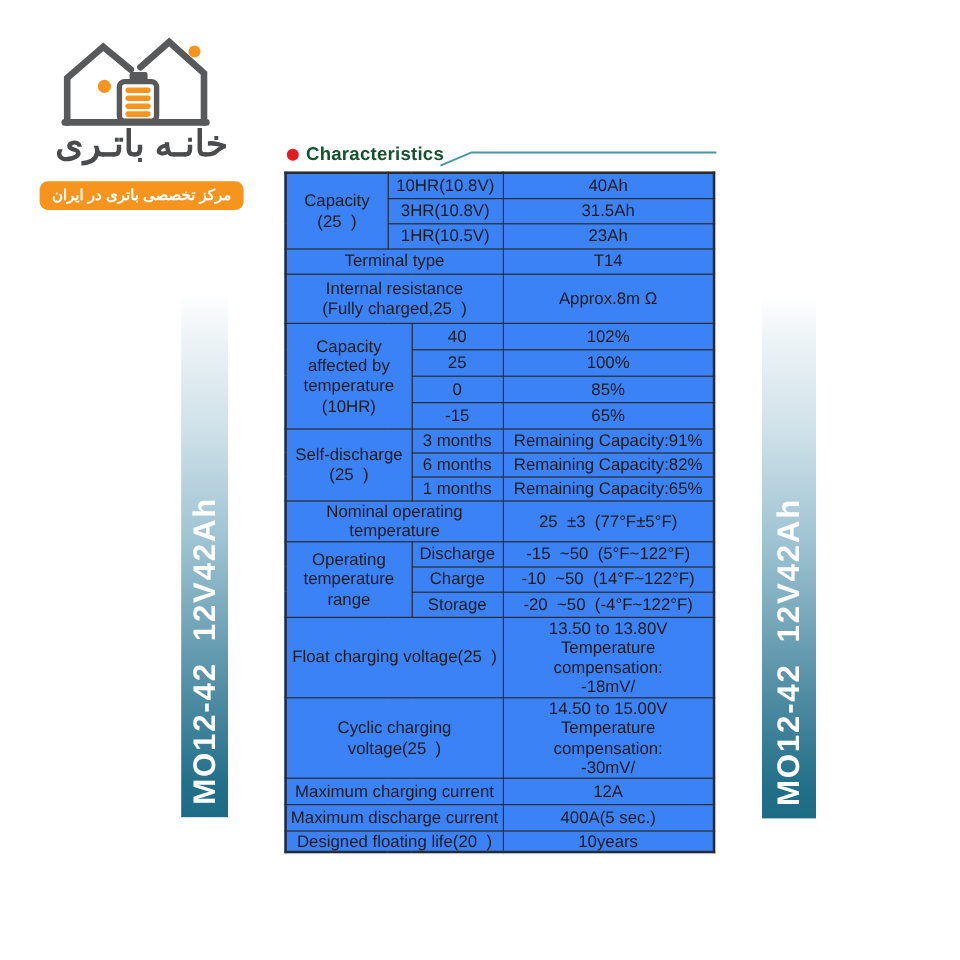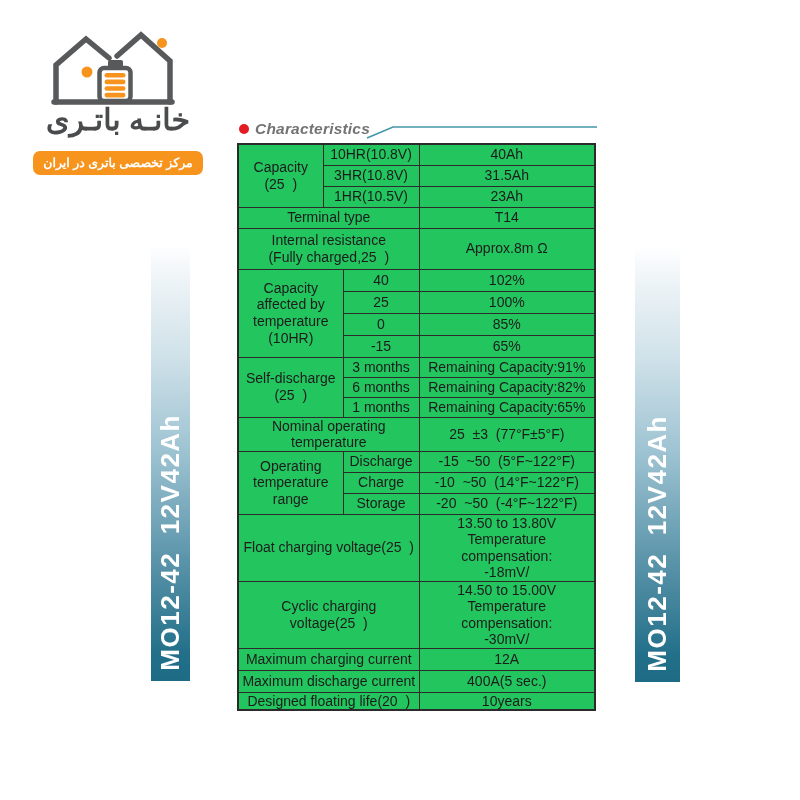--- a/index.html
+++ b/index.html
@@ -13,26 +13,26 @@
       letter-spacing:1px;}
   #tagline-badge{position:absolute;left:33px;top:151px;width:170px;height:24px;
       background:#f7941d;border-radius:7px;color:#fff;font-size:12.5px;font-weight:700;
       line-height:24px;text-align:center;direction:rtl;}
 
   
   #char-header{position:absolute;left:237px;top:118px;width:363px;height:26px;}
   #char-dot{position:absolute;left:2px;top:6px;width:10px;height:10px;border-radius:50%;
       background:#e31b23;}
   #char-title{position:absolute;left:18px;top:2px;font-size:15.5px;font-weight:700;
-      color:#737373;letter-spacing:.2px;font-style:italic;}
+      color:#14532d;letter-spacing:.2px;}
   #char-line{position:absolute;left:0;top:0;width:363px;height:26px;}
 
   
   #spec-table{position:absolute;left:237px;top:143px;border-collapse:collapse;
-      table-layout:fixed;width:357px;background:#22c55e;}
+      table-layout:fixed;width:357px;background:#3b82f6;}
   #spec-table td{border:1.5px solid #2b2b2b;padding:0 3px;text-align:center;
       vertical-align:middle;font-size:14px;line-height:1.18;color:#1c1c1c;
       white-space:pre-line;overflow:hidden;}
   #spec-table{border:2px solid #2b2b2b;}
   td.vleft{text-align:left;padding-left:8px;font-size:13.5px;line-height:1.3;margin-top:19px;}
   td.sm{font-size:13.5px;}
   tr.r20{height:20px} tr.r21{height:21px} tr.r22{height:22px} tr.r25{height:15px}
   tr.r33{height:33px} tr.r41{height:41px} tr.r50{height:50px}
 
   

